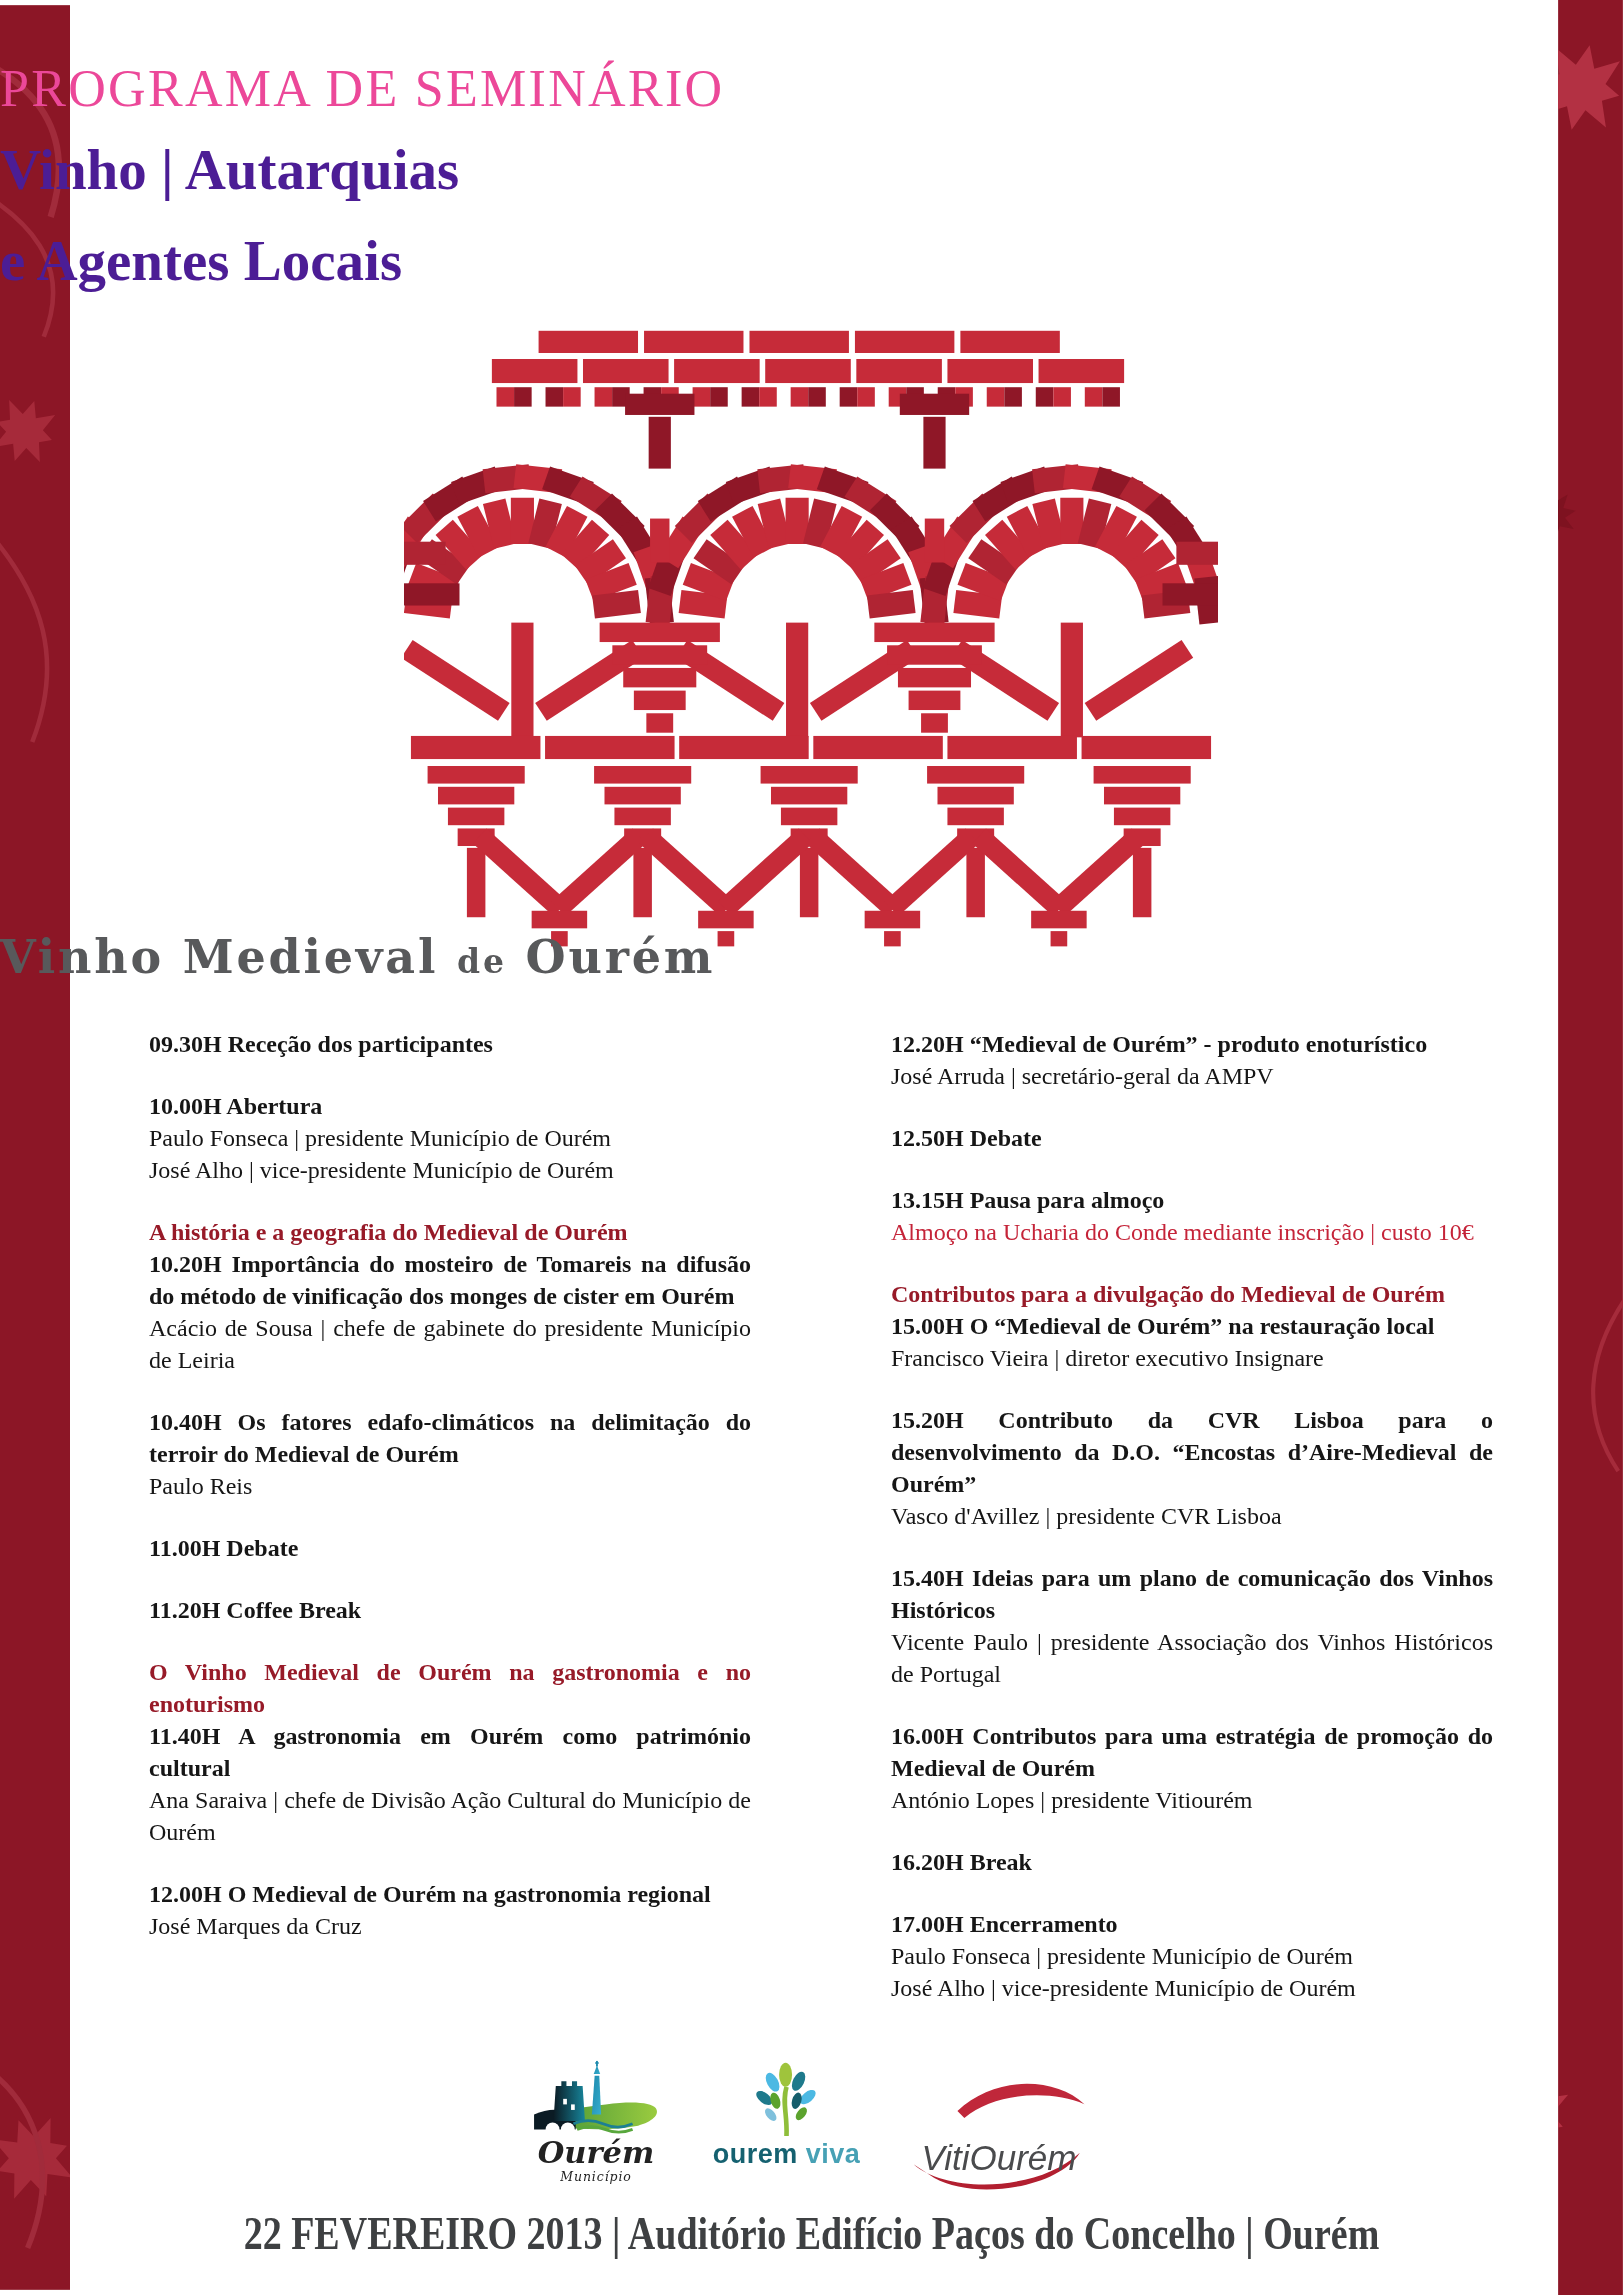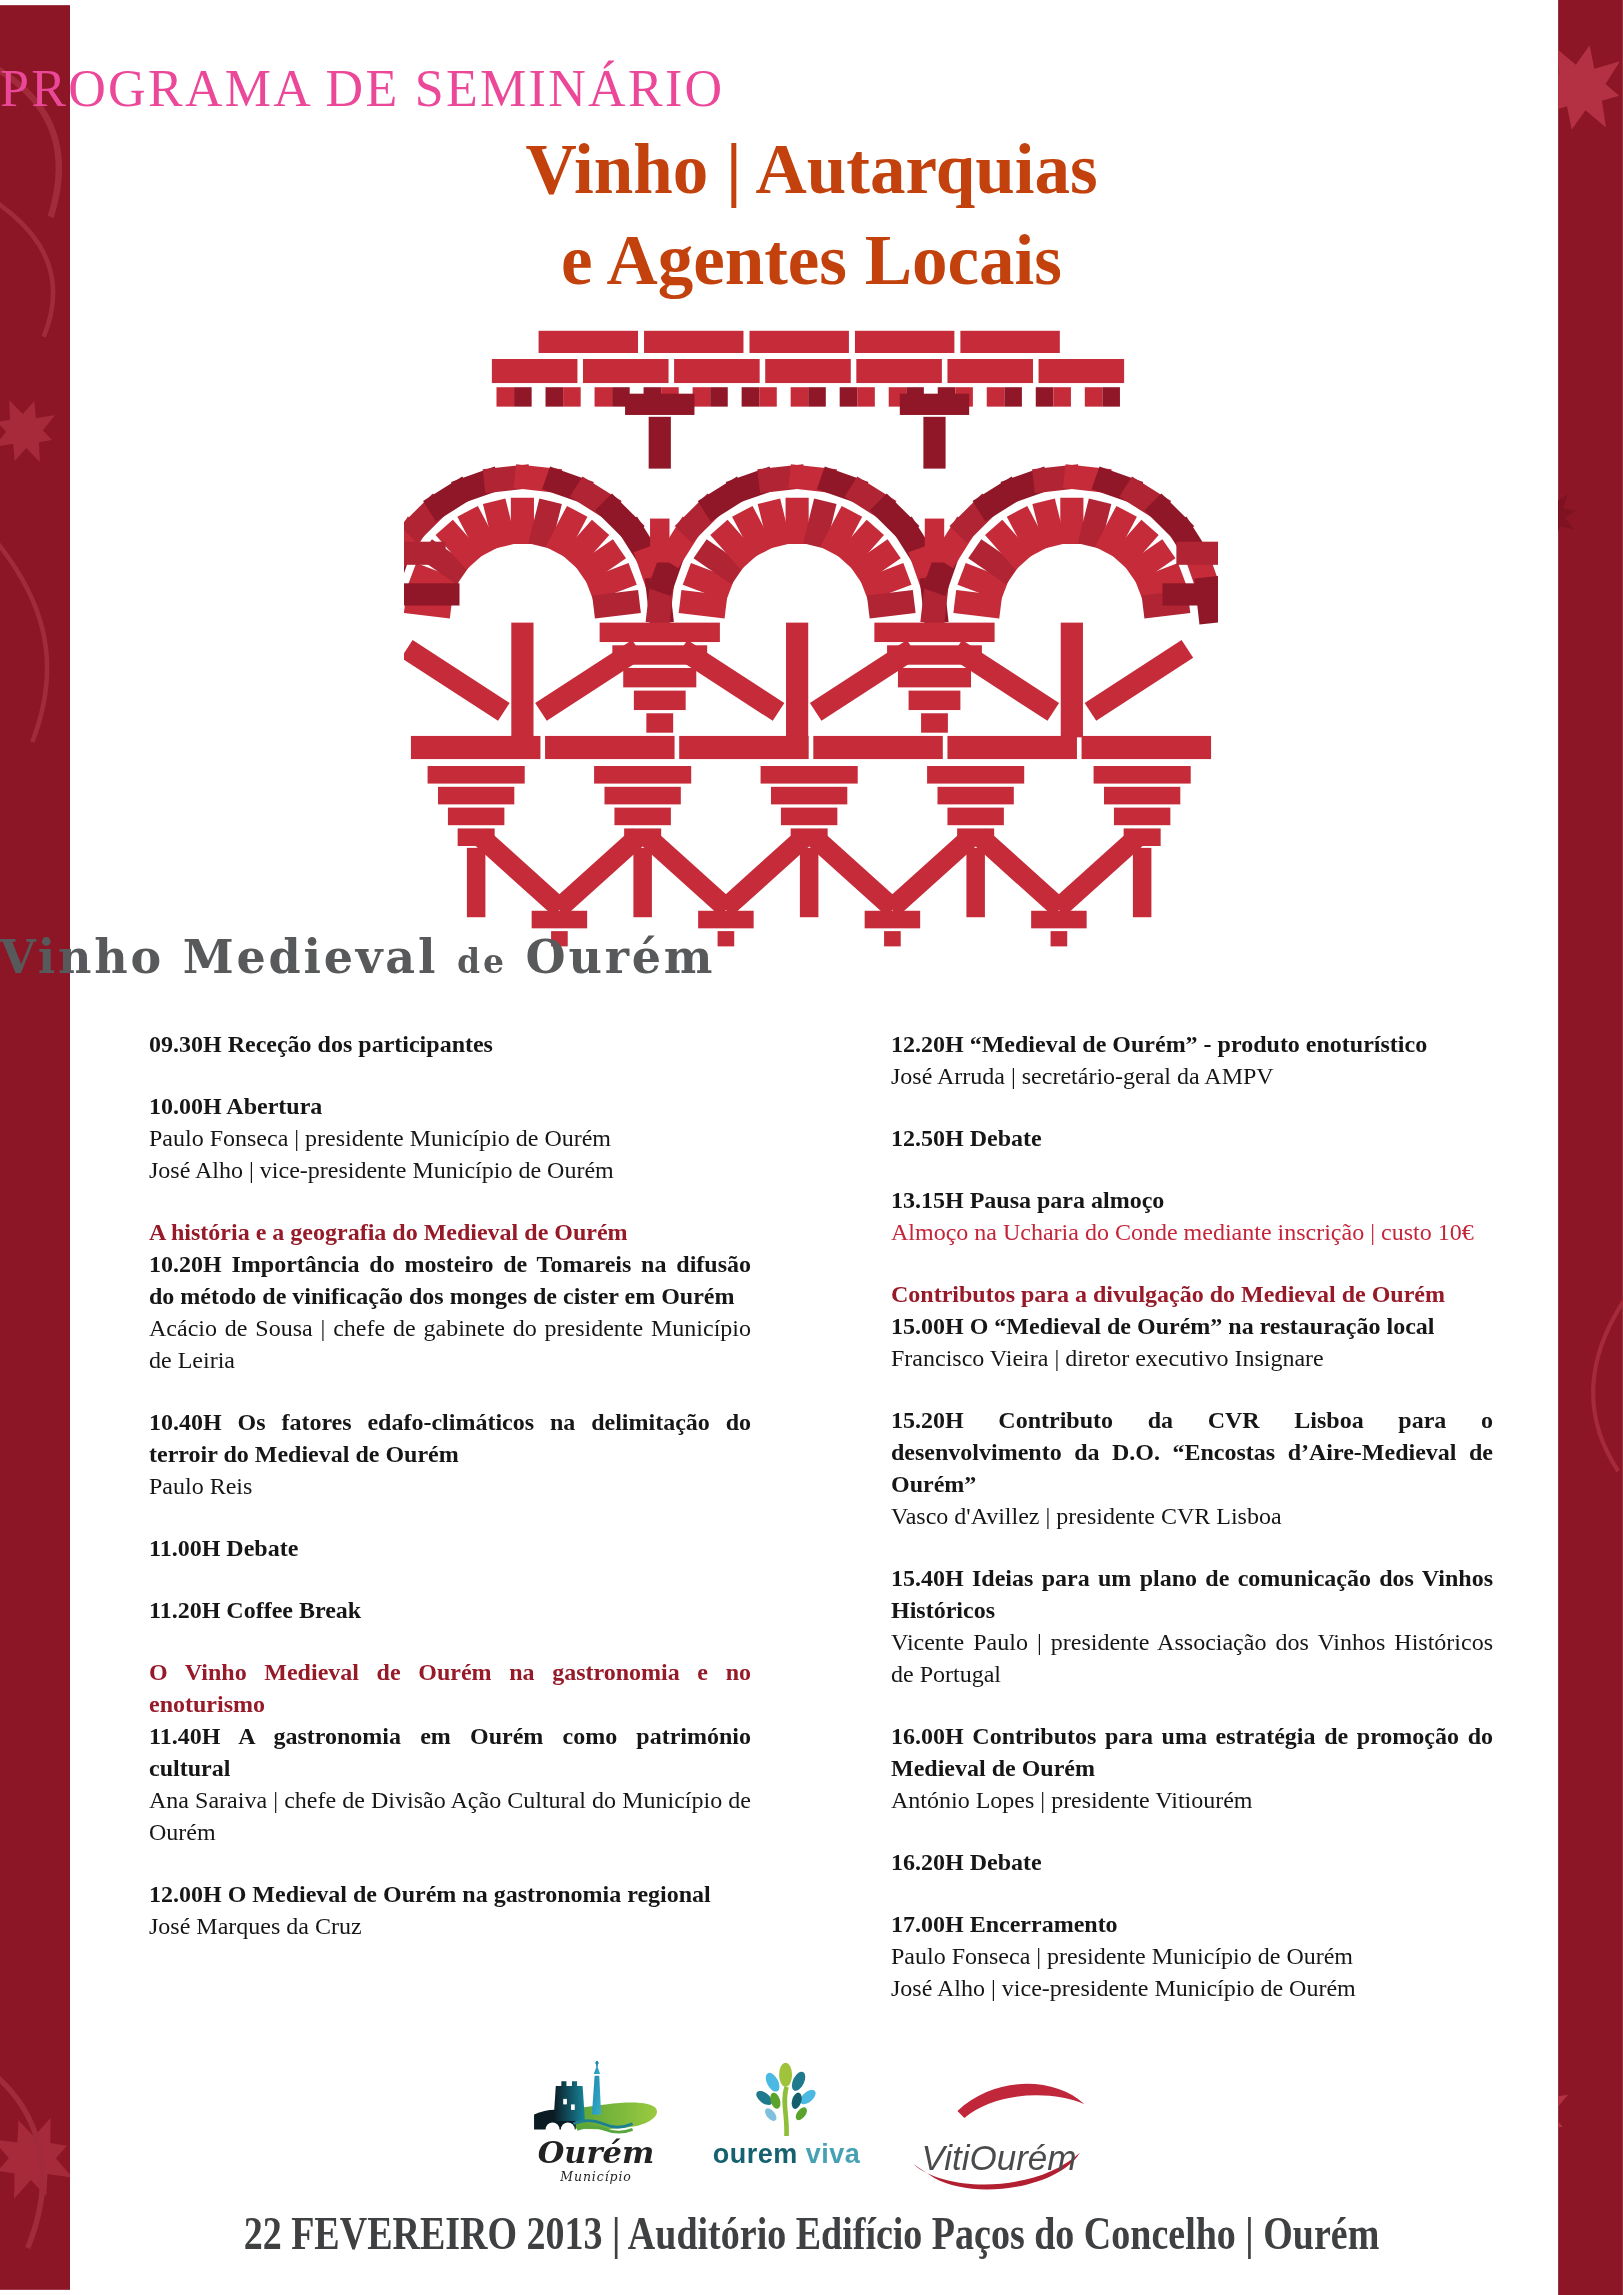--- a/index.html
+++ b/index.html
@@ -6,22 +6,22 @@
   .poster{position:relative;width:1623px;height:2295px;background:#ffffff;overflow:hidden;
           font-family:"Liberation Serif",serif;}
   
   .border{position:absolute;top:0;height:2295px;}
   .border svg{display:block;}
   .border-left{left:0;width:70px;}
   .border-right{right:0;width:65px;}
   
   .kicker{position:absolute;top:59px;left:0;width:100%;text-align:left;
           font-size:52px;color:#ec4899;letter-spacing:2.3px;font-weight:400;}
-  .main-title{position:absolute;top:124px;left:0;width:100%;text-align:center;
-          font-size:71px;line-height:91px;font-weight:700;color:#c2410c;}
+  .main-title{position:absolute;top:124px;left:0;width:100%;text-align:left;
+          font-size:57px;line-height:91px;font-weight:700;color:#4c1d95;}
   
   .arches{position:absolute;left:404px;top:324px;}
   .wordmark{position:absolute;top:931px;left:0;width:100%;
           font-family:"DejaVu Serif",serif;font-weight:700;font-size:46px;line-height:52px;
           color:#58595b;letter-spacing:2.8px;}
   .wordmark .de{font-size:33px;}
   
   .col{position:absolute;top:1028px;width:602px;font-size:24px;line-height:32px;
        color:#161616;text-align:justify;}
   .col-left{left:149px;}
@@ -358,21 +358,21 @@
       </div>
       <div class="block">
         <p class="line b">15.40H Ideias para um plano de comunicação dos Vinhos Históricos</p>
         <p class="line r">Vicente Paulo | presidente Associação dos Vinhos Históricos de Portugal</p>
       </div>
       <div class="block">
         <p class="line b">16.00H Contributos para uma estratégia de promoção do Medieval de Ourém</p>
         <p class="line r">António Lopes | presidente Vitiourém</p>
       </div>
       <div class="block">
-        <p class="line b">16.20H Debate</p>
+        <p class="line b">16.20H Break</p>
       </div>
       <div class="block">
         <p class="line b">17.00H Encerramento</p>
         <p class="line r">Paulo Fonseca | presidente Município de Ourém</p>
         <p class="line r">José Alho | vice-presidente Município de Ourém</p>
       </div>
     </div>
 
   <div class="sponsor sp-municipio">
     <svg width="139" height="74" viewBox="0 0 300 160">

